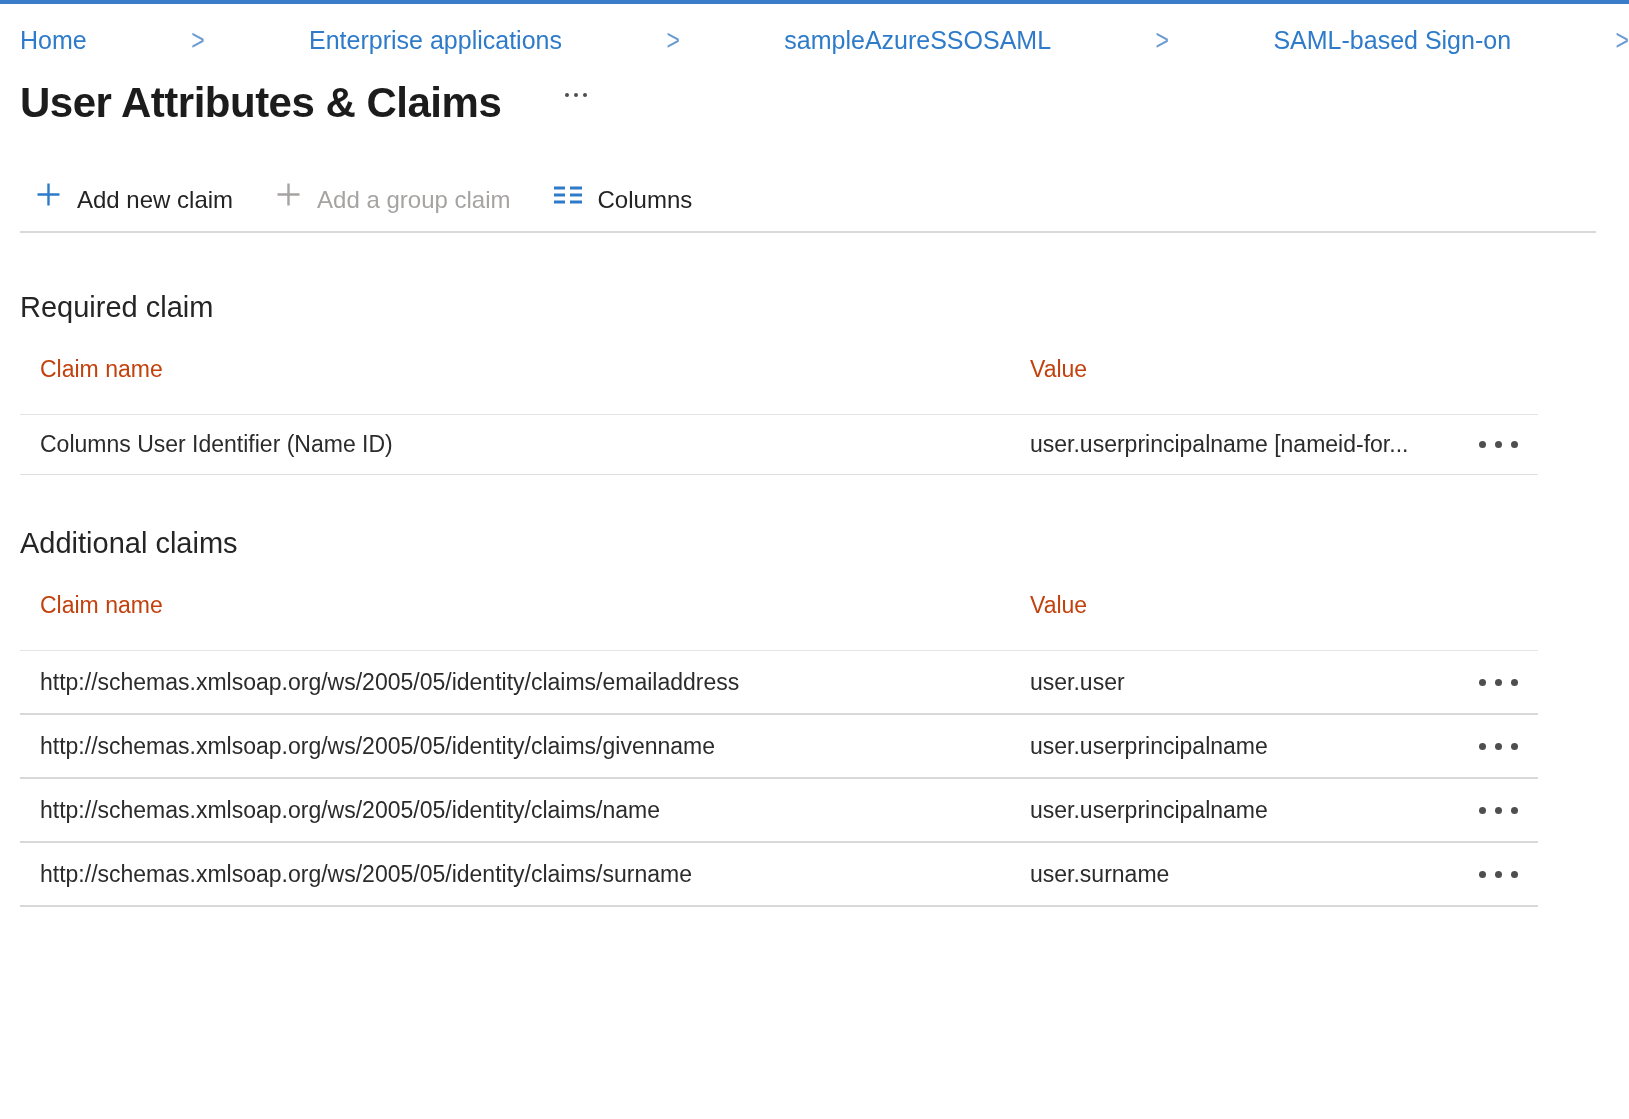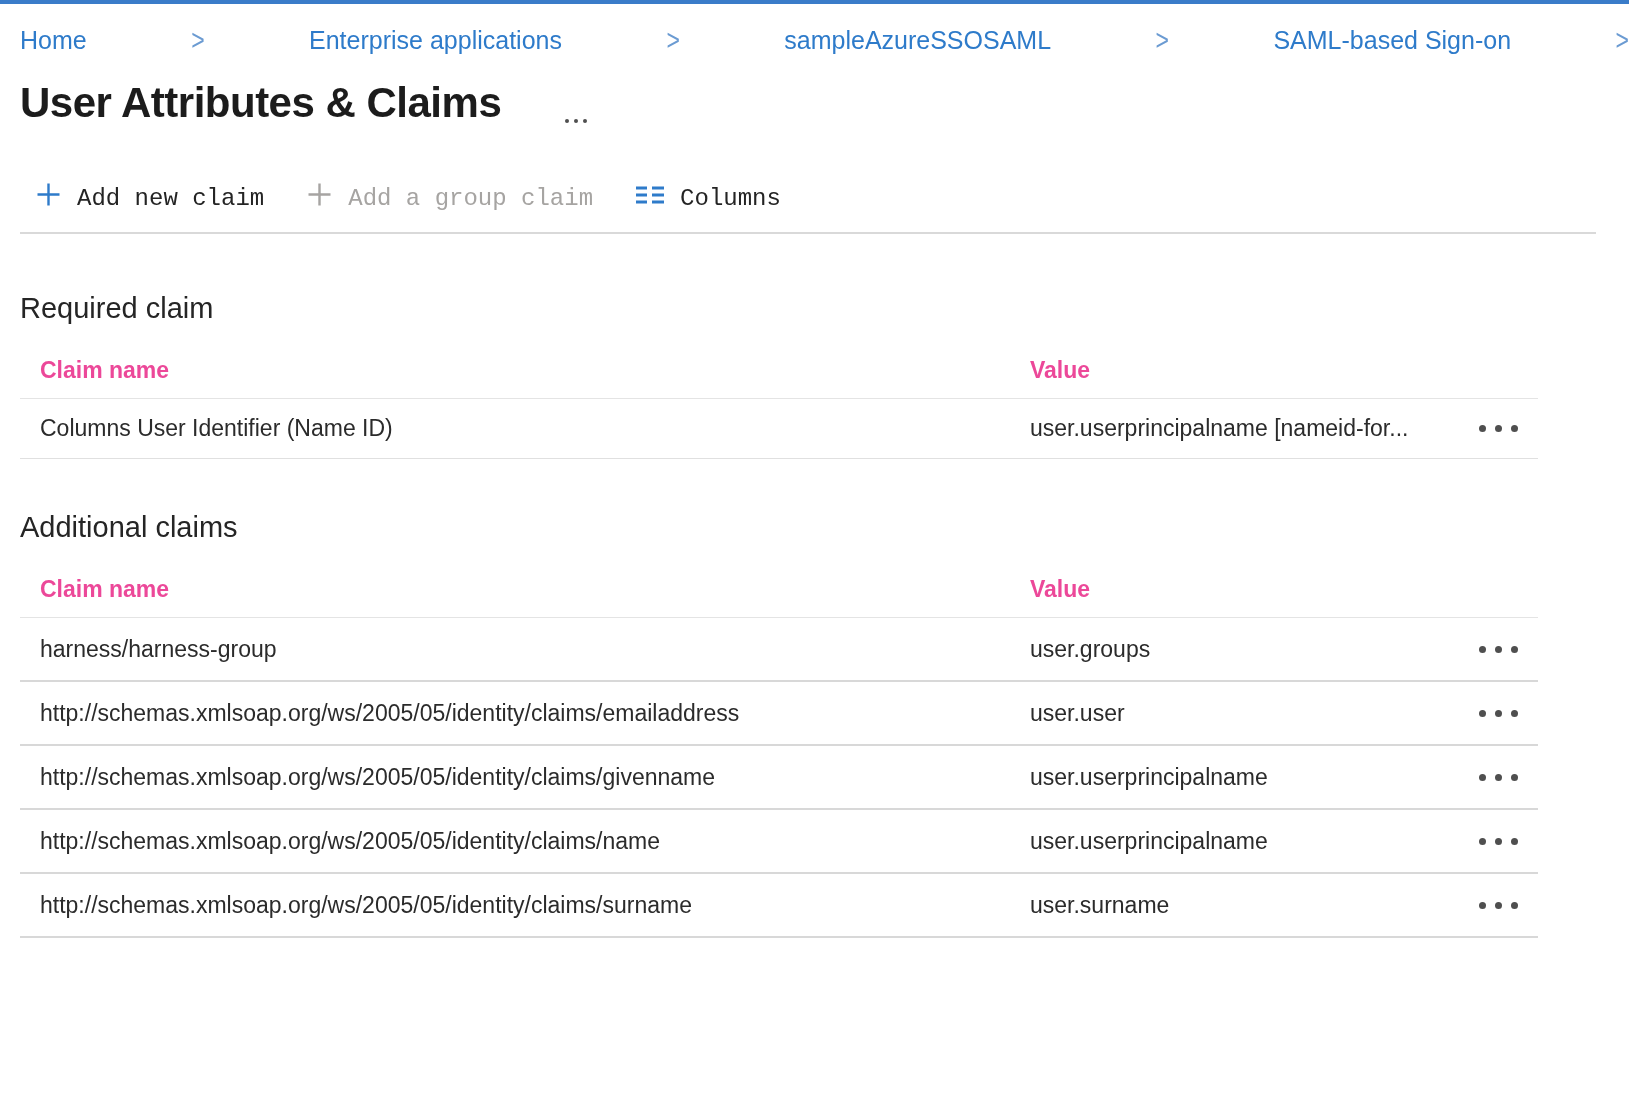--- a/index.html
+++ b/index.html
@@ -39,21 +39,21 @@
     font-size: 23px;
     transform: scaleY(1.25);
     display: inline-block;
     user-select: none;
   }
 
   
   .title-row {
     margin-top: 22px;
     display: flex;
-    align-items: flex-end;
+    align-items: flex-start;
   }
   .page-title {
     font-size: 42px;
     font-weight: bold;
     letter-spacing: -0.5px;
     color: #1c1c1c;
     margin: 0;
     line-height: 52px;
   }
   .title-more {
@@ -71,24 +71,24 @@
   
   .toolbar {
     margin-top: 52px;
     padding-left: 15px;
     display: flex;
     align-items: center;
     gap: 42px;
   }
   .tb-item {
     display: flex;
-    align-items: center;
+    align-items: flex-end;
     gap: 15px;
     background: none; border: none; padding: 0;
-    font-family: Liberation Mono, monospace;
+    font-family: Liberation Sans, sans-serif;
     font-size: 24px;
     color: #242424;
     cursor: pointer;
   }
   .tb-item.disabled { color: #a6a4a2; cursor: default; }
   .icon-blue { color: #2e7bca; }
   .icon-gray { color: #a6a4a2; }
   .toolbar-divider {
     margin-top: 17px;
     width: 1576px;
@@ -108,24 +108,24 @@
   .claims-table {
     width: 1518px;
     margin-top: 16px;
   }
   .t-row {
     display: grid;
     grid-template-columns: 1010px 430px 1fr;
     align-items: center;
   }
   .t-head {
-    font-weight: bold;
+    font-weight: normal;
     font-size: 23px;
-    color: #ec4899;
-    padding: 16px 0 14px 0;
+    color: #c2410c;
+    padding: 16px 0 31px 0;
     border-bottom: 1px solid #e4e4e4;
   }
   .t-data {
     font-size: 23px;
     color: #2b2b2b;
     height: 64px;
     border-bottom: 2px solid #d8d8d8;
     cursor: pointer;
   }
   .section-required .t-data { height: 60px; border-bottom-width: 1px; border-bottom-color: #e0e0e0; }
@@ -228,31 +228,20 @@
 
   <section class="section-additional">
     <h2 class="section-heading">Additional claims</h2>
     <div class="claims-table">
       <div class="t-row t-head">
         <div class="cell-name">Claim name</div>
         <div class="cell-value">Value</div>
         <div class="cell-actions"></div>
       </div>
 
-      <div class="t-row t-data">
-        <div class="cell-name">harness/harness-group</div>
-        <div class="cell-value">user.groups</div>
-        <div class="cell-actions">
-          <button class="row-more" aria-label="More options">
-            <span class="dot"></span>
-            <span class="dot"></span>
-            <span class="dot"></span>
-          </button>
-        </div>
-      </div>
 
       <div class="t-row t-data">
         <div class="cell-name">http://schemas.xmlsoap.org/ws/2005/05/identity/claims/emailaddress</div>
         <div class="cell-value">user.user</div>
         <div class="cell-actions">
           <button class="row-more" aria-label="More options">
             <span class="dot"></span>
             <span class="dot"></span>
             <span class="dot"></span>
           </button>

